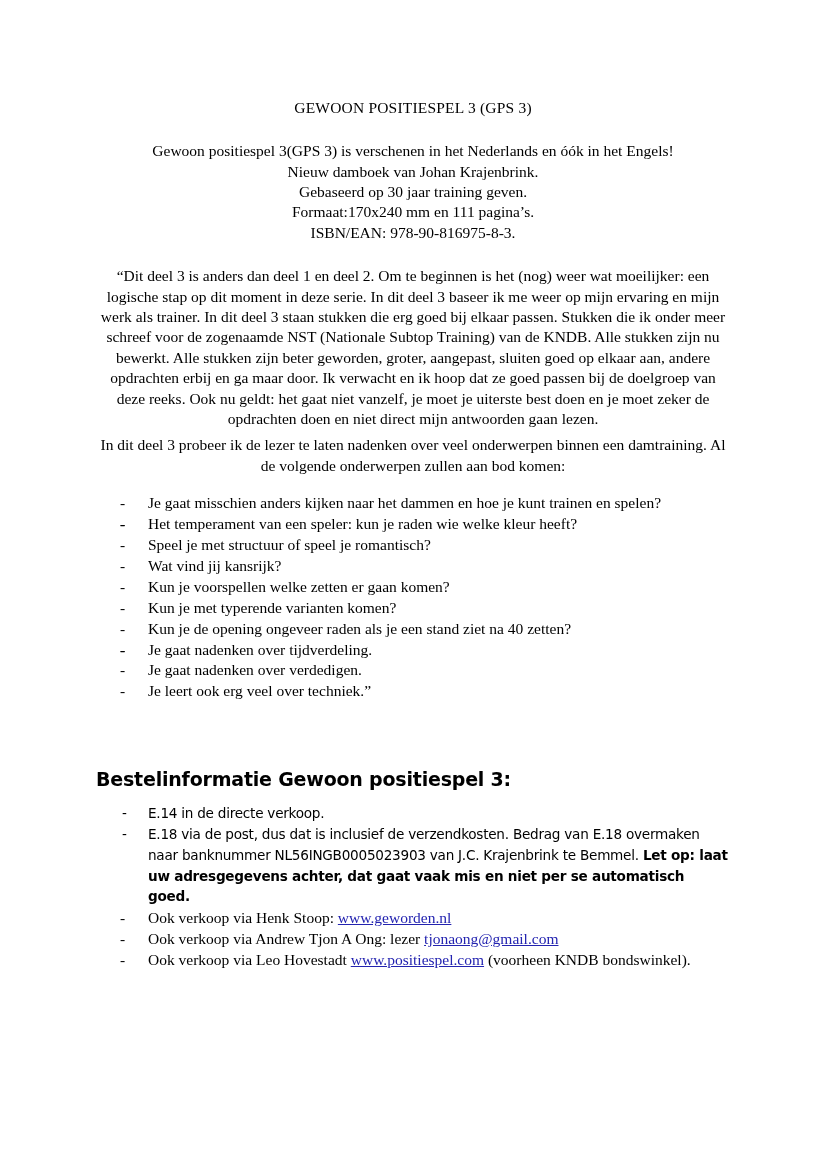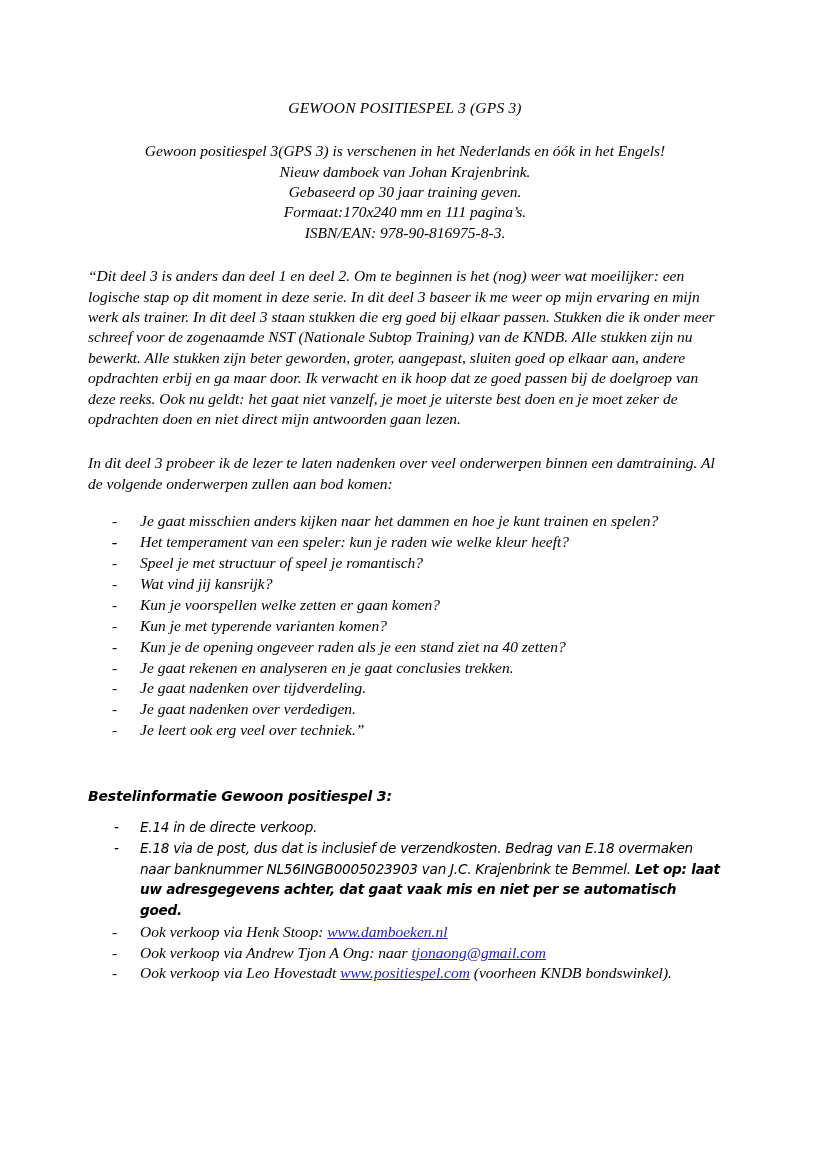--- a/index.html
+++ b/index.html
@@ -12,24 +12,23 @@
     width: 826px;
     height: 1169px;
     background: #ffffff;
     margin: 0 auto;
     overflow: hidden;
     font-family: "Liberation Serif", "DejaVu Serif", serif;
     color: #000000;
   }
   .content {
     position: absolute;
-    left: 88px;
+    left: 96px;
     top: 0;
     width: 634px;
-    font-style: italic;
   }
 
   
   .doc-title {
     text-align: center;
     font-size: 15.5px;
     font-weight: normal;
     letter-spacing: 0.2px;
     margin: 0;
     padding-top: 98px;
@@ -46,24 +45,25 @@
   }
   .meta-line {
     white-space: pre-wrap;
     text-align: center;
   }
   .intro-line {
     margin-top: 24px;
   }
   .quote-para {
     margin-top: 23px;
-    text-align: left;
+    text-align: center;
   }
   .lead-para {
-    margin-top: 24px;
+    margin-top: 6px;
+    text-align: center;
   }
 
   
   .dash-list {
     list-style: none;
     margin: 0;
     padding: 0;
     font-size: 15.5px;
     line-height: 20.4px;
   }
@@ -78,22 +78,22 @@
   .dash-item .marker {
     position: absolute;
     left: 24px;
     top: 0;
   }
 
   
   .order-heading {
     font-family: "DejaVu Sans", "Liberation Sans", sans-serif;
     font-weight: bold;
-    font-size: 14px;
-    margin-top: 47px;
+    font-size: 19px;
+    margin-top: 66px;
     letter-spacing: -0.2px;
   }
   .order-list {
     font-family: "DejaVu Sans", "Liberation Sans", sans-serif;
     font-size: 13.6px;
     line-height: 20.6px;
     list-style: none;
     margin: 0;
     padding: 0;
     margin-top: 13px;
@@ -180,21 +180,20 @@
       <li class="dash-item">
         <span class="marker">-</span>
         <span>Kun je met typerende varianten komen?</span>
       </li>
       <li class="dash-item">
         <span class="marker">-</span>
         <span>Kun je de opening ongeveer raden als je een stand ziet na 40 zetten?</span>
       </li>
       <li class="dash-item">
         <span class="marker">-</span>
-        <span>Je gaat rekenen en analyseren en je gaat conclusies trekken.</span>
       </li>
       <li class="dash-item">
         <span class="marker">-</span>
         <span>Je gaat nadenken over tijdverdeling.</span>
       </li>
       <li class="dash-item">
         <span class="marker">-</span>
         <span>Je gaat nadenken over verdedigen.</span>
       </li>
       <li class="dash-item">
@@ -212,25 +211,25 @@
       </li>
       <li class="dash-item">
         <span class="marker">-</span>
         <span>E.18 via de post, dus dat is inclusief de verzendkosten. Bedrag van E.18 overmaken naar banknummer NL56INGB0005023903 van J.C. Krajenbrink te Bemmel. </span><b>Let op: laat uw adresgegevens achter, dat gaat vaak mis en niet per se automatisch goed.</b>
       </li>
     </ul>
 
     <ul class="dash-list sellers-list">
       <li class="dash-item">
         <span class="marker">-</span>
-        <span>Ook verkoop via Henk Stoop: </span><a class="doc-link" href="#">www.damboeken.nl</a><span></span>
-      </li>
-      <li class="dash-item">
-        <span class="marker">-</span>
-        <span>Ook verkoop via Andrew Tjon A Ong: naar </span><a class="doc-link" href="#">tjonaong@gmail.com</a><span></span>
+        <span>Ook verkoop via Henk Stoop: </span><a class="doc-link" href="#">www.geworden.nl</a><span></span>
+      </li>
+      <li class="dash-item">
+        <span class="marker">-</span>
+        <span>Ook verkoop via Andrew Tjon A Ong: lezer </span><a class="doc-link" href="#">tjonaong@gmail.com</a><span></span>
       </li>
       <li class="dash-item">
         <span class="marker">-</span>
         <span>Ook verkoop via Leo Hovestadt </span><a class="doc-link" href="#">www.positiespel.com</a><span> (voorheen KNDB bondswinkel).</span>
       </li>
     </ul>
 
   </div>
 </div>
 

